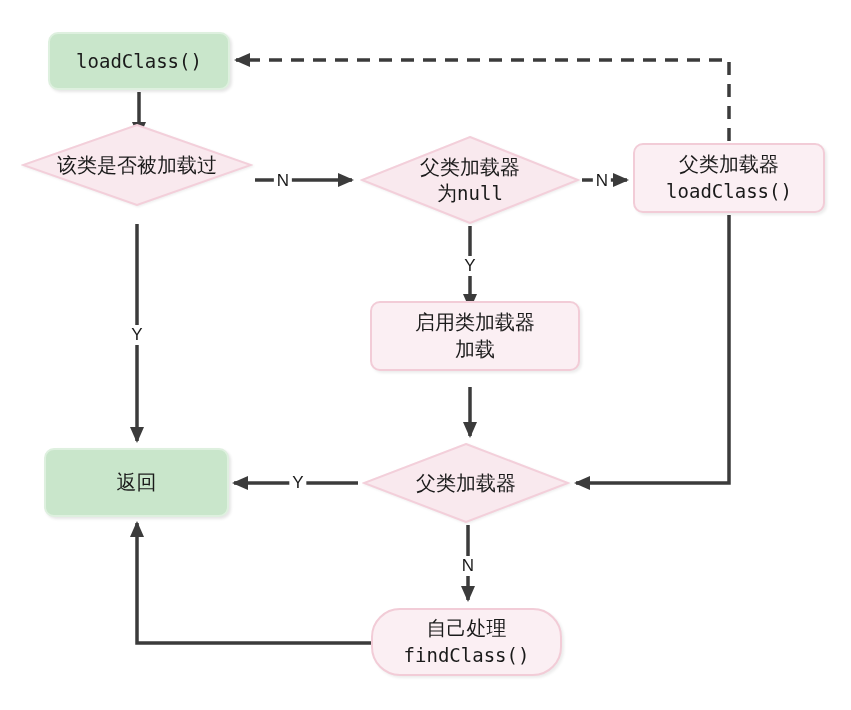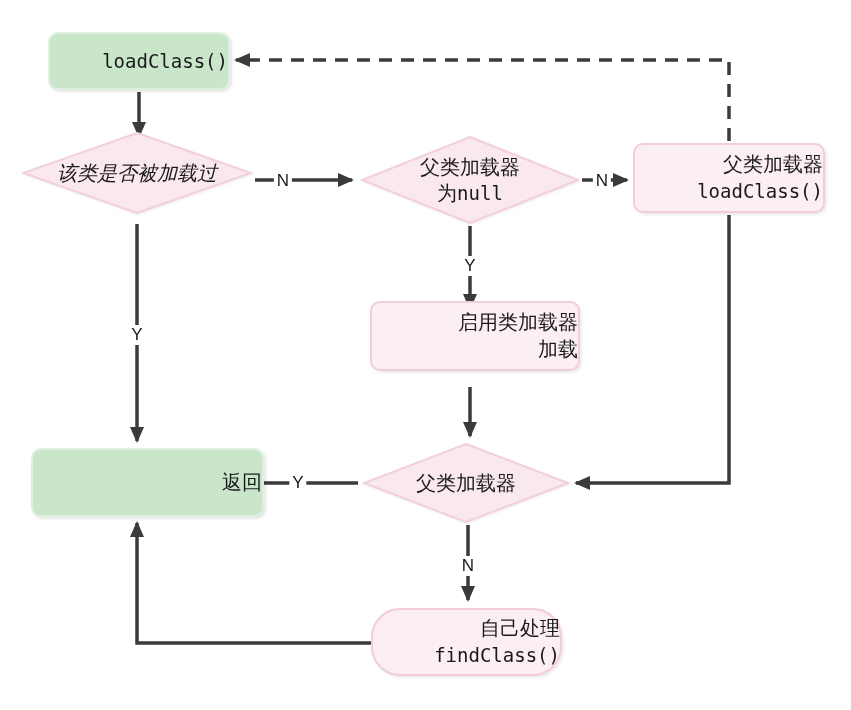--- a/index.html
+++ b/index.html
@@ -1,20 +1,20 @@
 <!DOCTYPE html>
 <html><head>
 <meta charset="utf-8">
 <style>
   html,body{margin:0;padding:0;background:#ffffff;}
   body{width:851px;height:710px;position:relative;overflow:hidden;
        font-family:"Liberation Sans", sans-serif;color:#1a1a1a;}
   #canvas{position:absolute;left:0;top:0;width:851px;height:710px;}
   svg.layer{position:absolute;left:0;top:0;}
-  .node{position:absolute;display:flex;flex-direction:column;align-items:flex-end;
+  .node{position:absolute;display:flex;flex-direction:column;align-items:center;
         justify-content:center;border-radius:10px;font-size:20px;line-height:27px;
         text-align:center;z-index:2;}
   .node.green{background:#c9e6cb;border:2px solid #def0df;
         box-shadow:2px 2px 3px rgba(0,0,0,0.10);}
   .node.pink{background:#fbeff3;border:2px solid #f2ccd7;
         box-shadow:2px 2px 3px rgba(0,0,0,0.08);}
   .diamond{position:absolute;z-index:2;}
   .diamond .shape{position:absolute;left:0;top:0;filter:drop-shadow(1px 1px 1px rgba(0,0,0,0.07));}
   .diamond .dlabel{position:absolute;left:0;top:0;right:0;bottom:0;display:flex;
         flex-direction:column;align-items:center;justify-content:center;
@@ -57,30 +57,30 @@
   <div class="node pink" style="left:633px;top:143px;width:188px;height:66px;">
     <span class="cjk">父类加载器</span>
     <span class="code">loadClass()</span>
   </div>
 
   <div class="node pink" style="left:370px;top:301px;width:206px;height:66px;">
     <span class="cjk">启用类加载器</span>
     <span class="cjk">加载</span>
   </div>
 
-  <div class="node green" style="left:31px;top:448px;width:181px;height:65px;padding-left:48px;">
+  <div class="node green" style="left:44px;top:448px;width:181px;height:65px;">
     <span class="cjk">返回</span>
   </div>
 
   <div class="node pink" style="left:371px;top:608px;width:187px;height:64px;border-radius:29px;">
     <span class="cjk">自己处理</span>
     <span class="code">findClass()</span>
   </div>
 
-  <div class="diamond" style="left:21px;top:132px;width:232px;height:82px;font-style:italic;">
+  <div class="diamond" style="left:21px;top:124px;width:232px;height:82px;">
     <svg class="shape" width="232" height="82">
       <polygon points="116,1 230,41 116,81 2,41" fill="#f9e9ee" stroke="#f3cfda" stroke-width="2"></polygon>
     </svg>
     <div class="dlabel">该类是否被加载过</div>
   </div>
 
   <div class="diamond" style="left:360px;top:136px;width:220px;height:88px;">
     <svg class="shape" width="220" height="88">
       <polygon points="110,1 218,44 110,87 2,44" fill="#f9e9ee" stroke="#f3cfda" stroke-width="2"></polygon>
     </svg>

